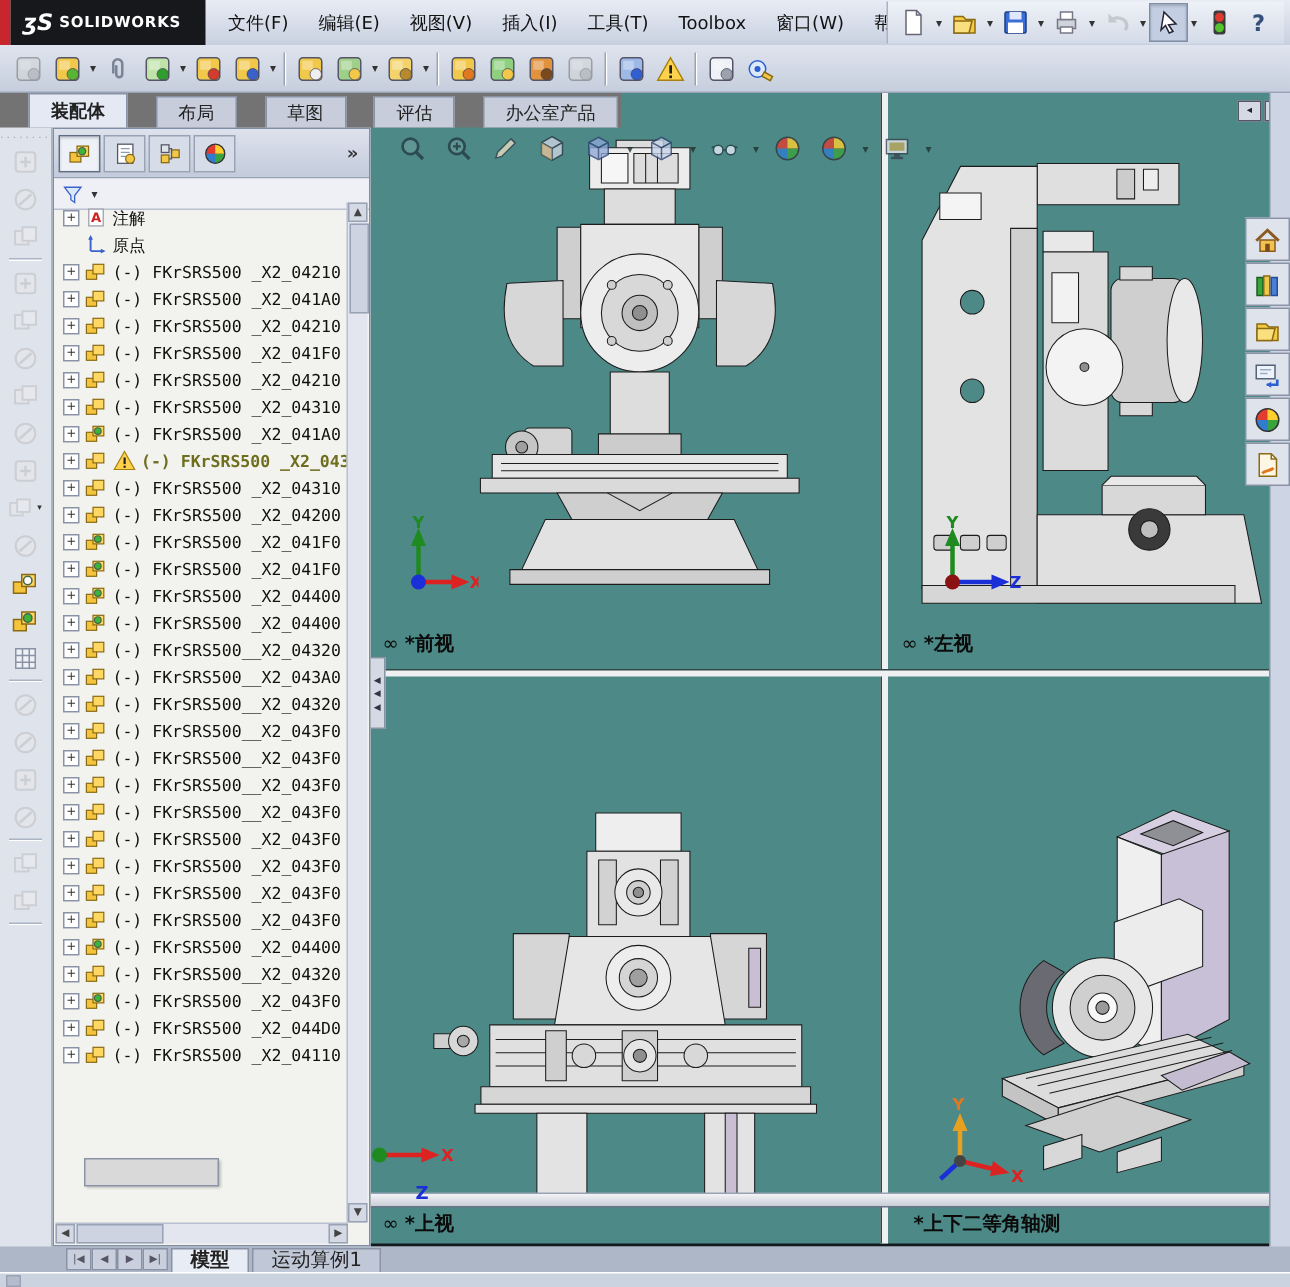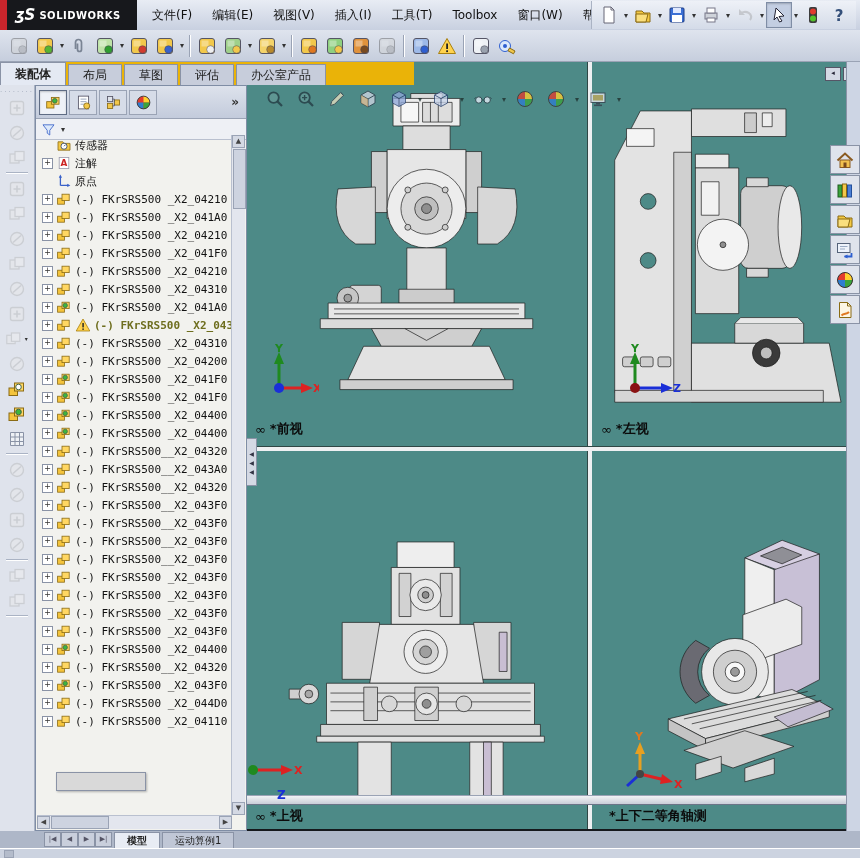--- a/index.html
+++ b/index.html
@@ -24,22 +24,22 @@
   .caret{font-size:8px;color:#333;width:8px;text-align:center;}
   .sep{width:1px;height:22px;background:#9aa3b5;border-right:1px solid #fff;margin:0 3px;}
   .ic{width:20px;height:20px;display:block;}
   .ic.small{width:17px;height:17px;}
   .dim{opacity:.45;filter:grayscale(.9);}
   
   #toolbar2{position:absolute;left:0;top:30px;width:860px;height:32px;
     background:linear-gradient(#dfe4ee,#c6cedd);border-bottom:1px solid #9aa3b5;
     display:flex;align-items:center;padding-left:6px;box-sizing:border-box;}
   
-  #tabrow{position:absolute;left:0;top:62px;width:414px;height:23px;background:#eab308;
-    display:flex;align-items:flex-end;padding-left:0;box-sizing:border-box;z-index:30;}
+  #tabrow{position:absolute;left:0;top:62px;width:414px;height:23px;background:#737373;
+    display:flex;align-items:flex-end;padding-left:19px;box-sizing:border-box;z-index:30;justify-content:space-between;}
   .cmdtab{height:20px;line-height:20px;padding:0 14px;margin-right:2px;background:#c7cddb;
     border:1px solid #8a93a6;border-bottom:none;color:#222;}
   .cmdtab.active{background:#e4e9f3;font-weight:bold;height:22px;line-height:22px;}
   
   #leftrail{position:absolute;left:0;top:85px;width:35px;height:746px;background:#dfe3ec;
     border-right:1px solid #aab3c4;display:flex;flex-direction:column;align-items:center;padding-top:2px;box-sizing:border-box;}
   #railhandle{color:#9aa3b5;font-size:7px;letter-spacing:2px;line-height:6px;margin-bottom:2px;}
   .railbtn{width:26px;height:25px;display:flex;align-items:center;justify-content:center;}
   .railsep{width:22px;height:1px;background:#aab3c4;border-bottom:1px solid #fff;margin:2px 0;}
   
@@ -95,21 +95,21 @@
   
   #rightstrip{position:absolute;left:846px;top:62px;width:14px;height:769px;background:#cdd5e4;border-left:1px solid #8a93a6;}
   #taskpane{position:absolute;left:830px;top:145px;width:28px;display:flex;flex-direction:column;gap:1px;z-index:25;}
   .taskbtn{width:28px;height:27px;background:#dfe3ec;border:1px solid #8a93a6;display:flex;align-items:center;justify-content:center;}
   
   #bottombar{position:absolute;left:0;top:831px;width:860px;height:17px;background:#aeb7c8;
     display:flex;align-items:center;padding-left:44px;box-sizing:border-box;}
   .navbtn{width:17px;height:15px;background:#c9cfdc;border:1px solid #8a93a6;font-size:7px;line-height:13px;
     text-align:center;color:#556;box-sizing:border-box;}
   .sheettab{height:15px;line-height:15px;padding:0 12px;background:#c0c7d6;border:1px solid #8a93a6;
-    border-bottom:none;margin-left:2px;font-size:10px;color:#222;}
+    border-bottom:none;margin-left:2px;font-size:13px;color:#222;}
   .sheettab.active{background:#e8ecf4;font-weight:bold;}
   #statusbar{position:absolute;left:0;top:848px;width:860px;height:10px;background:#ccd3e0;border-top:1px solid #fff;}
   #grip{position:absolute;left:4px;top:850px;width:8px;height:6px;background:#b4bccb;border:1px solid #9aa3b5;}
 </style>
 </head>
 <body>
 
 <div id="app">
 
   <div id="titlebar">
@@ -495,29 +495,20 @@
         </div>
         <div id="mgrmore">»</div>
       </div>
     <div id="filterbar">
         <svg viewBox="0 0 20 20" class="ic small">
           <path d="M3.5 4.5h13l-5 6.5v5.5l-3-2.2V11z" fill="#dce9fb" stroke="#3a62c9"></path>
         </svg>
         <span class="caret">▾</span>
       </div>
     <div id="treescroll">
-        <div class="trow">
-          <span class="tspace"></span>
-          <svg viewBox="0 0 20 20" class="ic small">
-            <path d="M2.5 6h6l1.5 2h7.5v8.5h-15z" fill="#f4c944" stroke="#8a6b14"></path>
-            <circle cx="10" cy="11.5" r="3.8" fill="#fff" stroke="#2c3e60"></circle>
-            <path d="M10 11.5l2-2" stroke="#2c3e60"></path>
-          </svg>
-          <span class="tlabel">传感器</span>
-        </div>
         <div class="trow">
           <span class="texp">+</span>
           <svg viewBox="0 0 20 20" class="ic small">
             <rect x="4" y="3" width="12" height="14" fill="#fff" stroke="#99a"></rect>
             <text x="10" y="14" font-size="11" text-anchor="middle" fill="#c22" font-weight="bold">A</text>
           </svg>
           <span class="tlabel">注解</span>
         </div>
         <div class="trow">
           <span class="tspace"></span>

